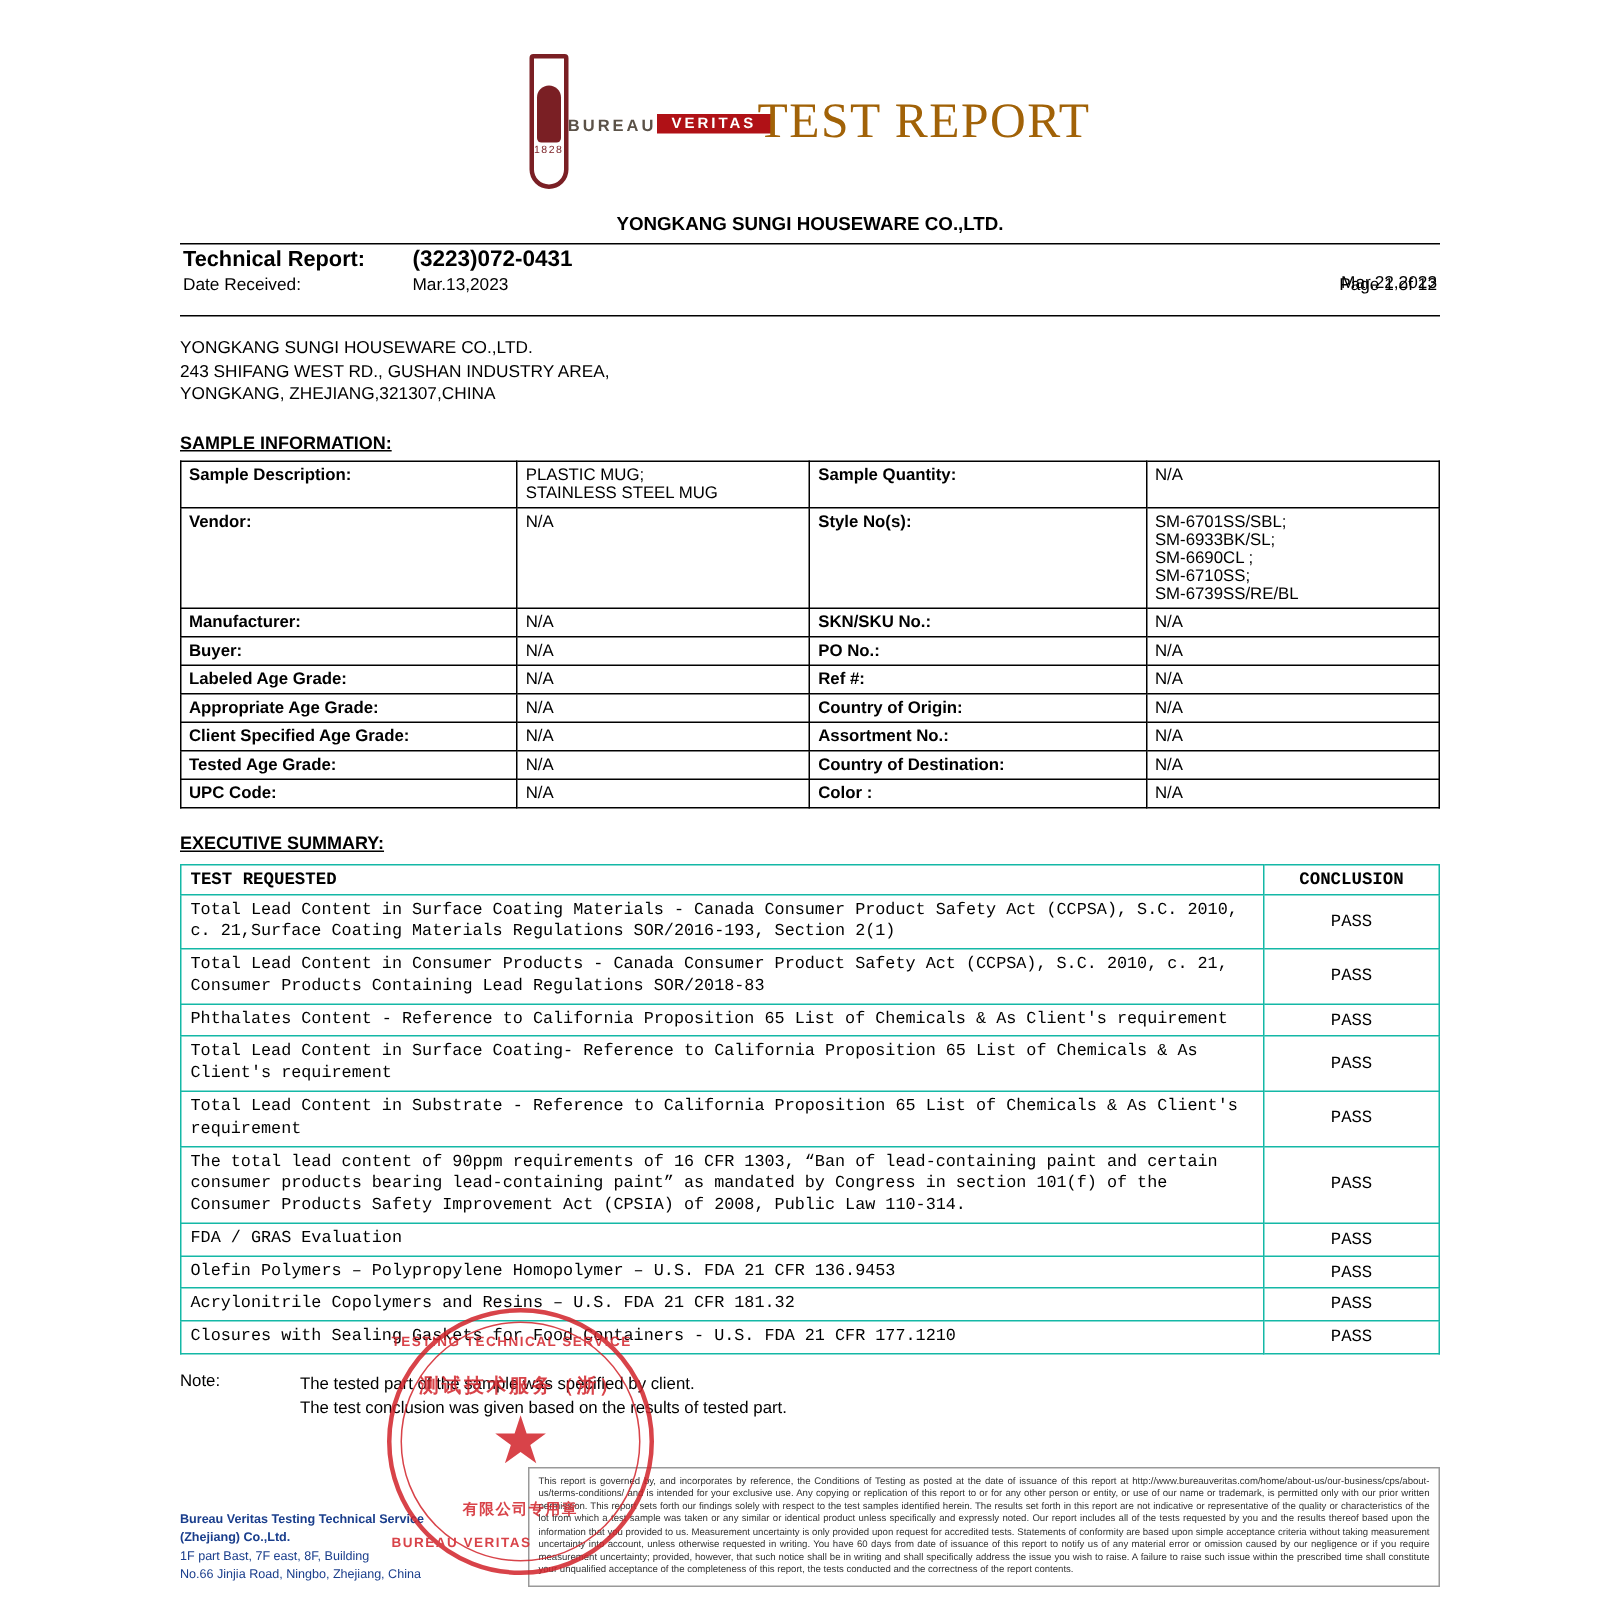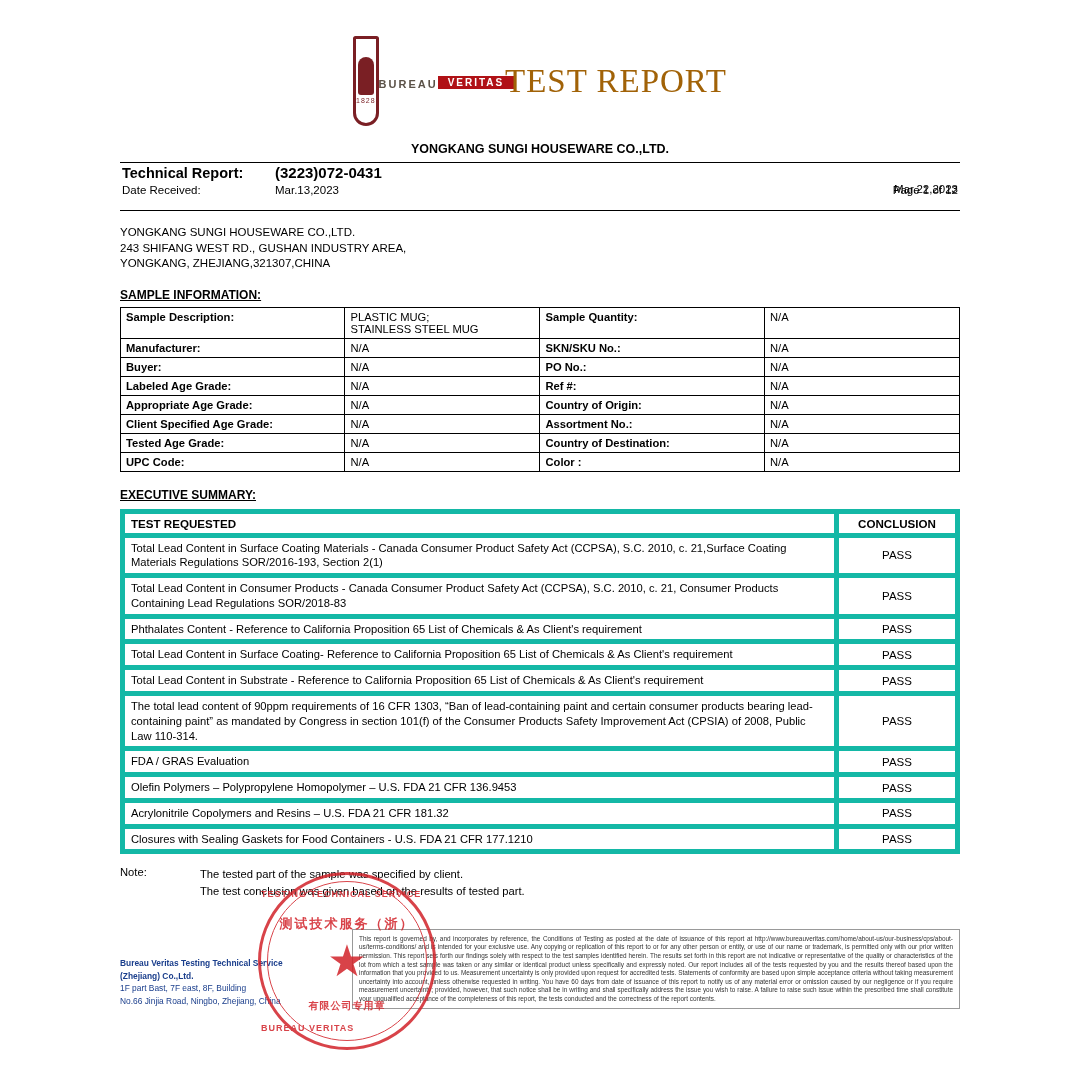--- a/index.html
+++ b/index.html
@@ -182,23 +182,24 @@
   td.k { font-weight: bold; width: 172px; }
   td.v { width: 148px; }
   td.k2 { font-weight: bold; width: 172px; }
   td.v2 { width: 148px; }
 
   table.summary {
     margin-top: 2px;
   }
   table.summary th,
   table.summary td {
-    border: 5px solid #14b8a6;
+    border: 1px solid #14b8a6;
     padding: 3px 6px;
     vertical-align: middle;
+    font-family: Liberation Mono, monospace;
   }
   table.summary th {
     font-size: 11.6px;
     font-weight: bold;
     text-align: left;
   }
   table.summary th.concl {
     text-align: center;
     width: 104px;
   }
@@ -353,20 +354,30 @@
     <table class="sample">
       <tbody>
         <tr>
           <td class="k">Sample Description:</td>
           <td class="v" style="white-space:pre-line">PLASTIC MUG;
 STAINLESS STEEL MUG</td>
           <td class="k2">Sample Quantity:</td>
           <td class="v2" style="white-space:pre-line">N/A</td>
         </tr>
         <tr>
+          <td class="k">Vendor:</td>
+          <td class="v" style="white-space:pre-line">N/A</td>
+          <td class="k2">Style No(s):</td>
+          <td class="v2" style="white-space:pre-line">SM-6701SS/SBL;
+SM-6933BK/SL;
+SM-6690CL ;
+SM-6710SS;
+SM-6739SS/RE/BL</td>
+        </tr>
+        <tr>
           <td class="k">Manufacturer:</td>
           <td class="v">N/A</td>
           <td class="k2">SKN/SKU No.:</td>
           <td class="v2">N/A</td>
         </tr>
         <tr>
           <td class="k">Buyer:</td>
           <td class="v">N/A</td>
           <td class="k2">PO No.:</td>
           <td class="v2">N/A</td>

